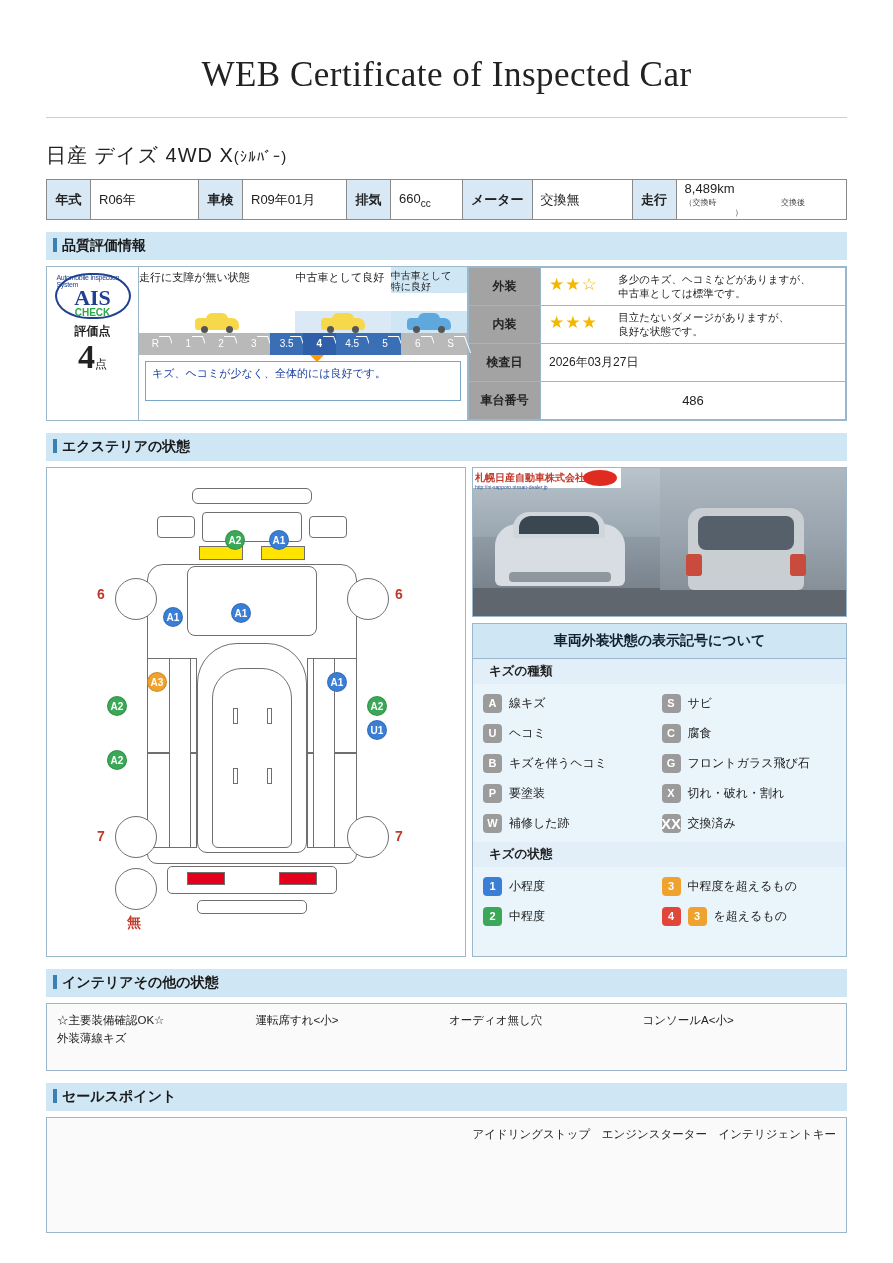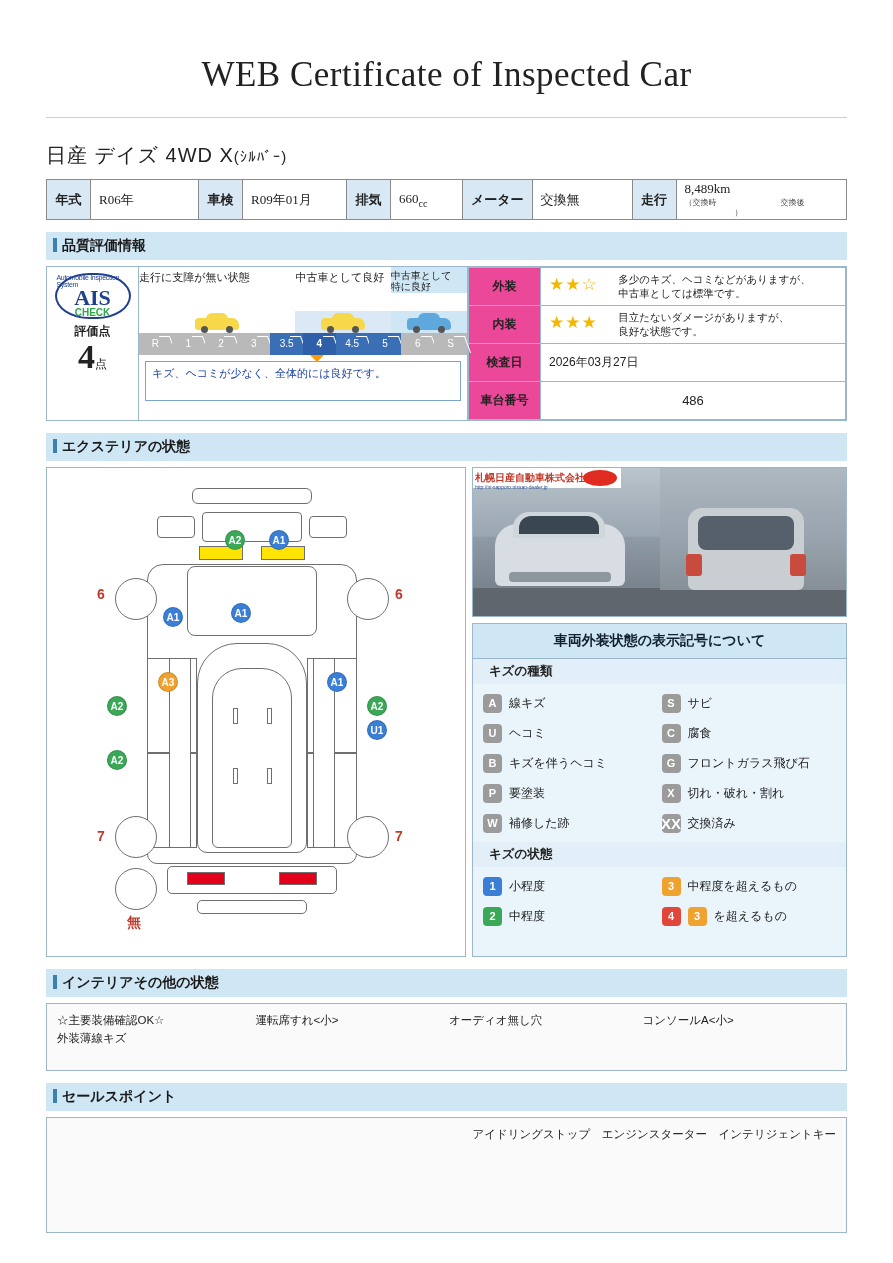--- a/index.html
+++ b/index.html
@@ -30,21 +30,20 @@
     letter-spacing:1px;
   }
   .car-name .sub { font-size:15px; }
 
   
   .spec {
     margin:10px 25px 0 46px;
     border-collapse:collapse;
     width:801px;
     font-size:13px;
-    font-family:Liberation Serif, serif;
   }
   .spec td { border:1px solid #8a8a8a; height:40px; padding:0 8px; }
   .spec .lbl { background:#d9e8f5; text-align:center; font-weight:bold; width:44px; white-space:nowrap;}
   .spec .val { background:#fff; }
   .sup { font-size:10px; vertical-align:sub; }
   .mileage-line2 { font-size:8px; color:#444; }
   .mileage-cell { line-height:1.25; }
 
   
   .sec-title {
@@ -129,21 +128,21 @@
   .comment-box{
     margin:6px 6px 6px 6px;
     border:1px solid #7aa7c7;
     height:40px;
     font-size:11px; color:#1a3fa0;
     padding:4px 6px;
   }
 
   .eval-tbl { width:378px; border-collapse:collapse; font-size:12px; }
   .eval-tbl td { border:1px solid #9bb7cc; height:38px; padding:2px 8px; }
-  .eval-tbl .k { background:#ec4899; text-align:center; width:72px; font-weight:bold; }
+  .eval-tbl .k { background:#a3a3a3; text-align:center; width:72px; font-weight:bold; }
   .stars { color:#f3b700; font-size:17px; letter-spacing:1px; display:inline-block; width:66px;}
   .star-note { font-size:10.5px; color:#222; line-height:1.3; display:inline-block; vertical-align:middle;}
   .eval-center { text-align:center; font-size:13px; }
 
   
   .ext-wrap { margin:6px 46px 0 46px; width:801px; display:flex; gap:6px; }
   .diagram {
     width:420px; height:490px; border:1px solid #9bb7cc; background:#fff; position:relative;
   }
   .photos { width:375px; }
@@ -370,21 +369,21 @@
 
       <div class="d-rect" style="left:120px;top:398px;width:170px;height:28px;border-radius:5px"></div>
       <div class="d-red" style="left:140px;top:404px;width:38px;height:13px"></div>
       <div class="d-red" style="left:232px;top:404px;width:38px;height:13px"></div>
       <div class="d-rect" style="left:150px;top:432px;width:110px;height:14px;border-radius:5px"></div>
 
       <div class="mark m-green" style="left:178px;top:62px">A2</div>
       <div class="mark m-blue" style="left:222px;top:62px">A1</div>
       <div class="mark m-blue" style="left:116px;top:139px">A1</div>
       <div class="mark m-blue" style="left:184px;top:135px">A1</div>
-      <div class="mark m-orange" style="left:111px;top:204px">A3</div>
+      <div class="mark m-orange" style="left:100px;top:204px">A3</div>
       <div class="mark m-blue" style="left:280px;top:204px">A1</div>
       <div class="mark m-green" style="left:60px;top:228px">A2</div>
       <div class="mark m-green" style="left:320px;top:228px">A2</div>
       <div class="mark m-blue" style="left:320px;top:252px">U1</div>
       <div class="mark m-green" style="left:60px;top:282px">A2</div>
 
       <div class="num" style="left:50px;top:118px">6</div>
       <div class="num" style="left:348px;top:118px">6</div>
       <div class="num" style="left:50px;top:360px">7</div>
       <div class="num" style="left:348px;top:360px">7</div>

